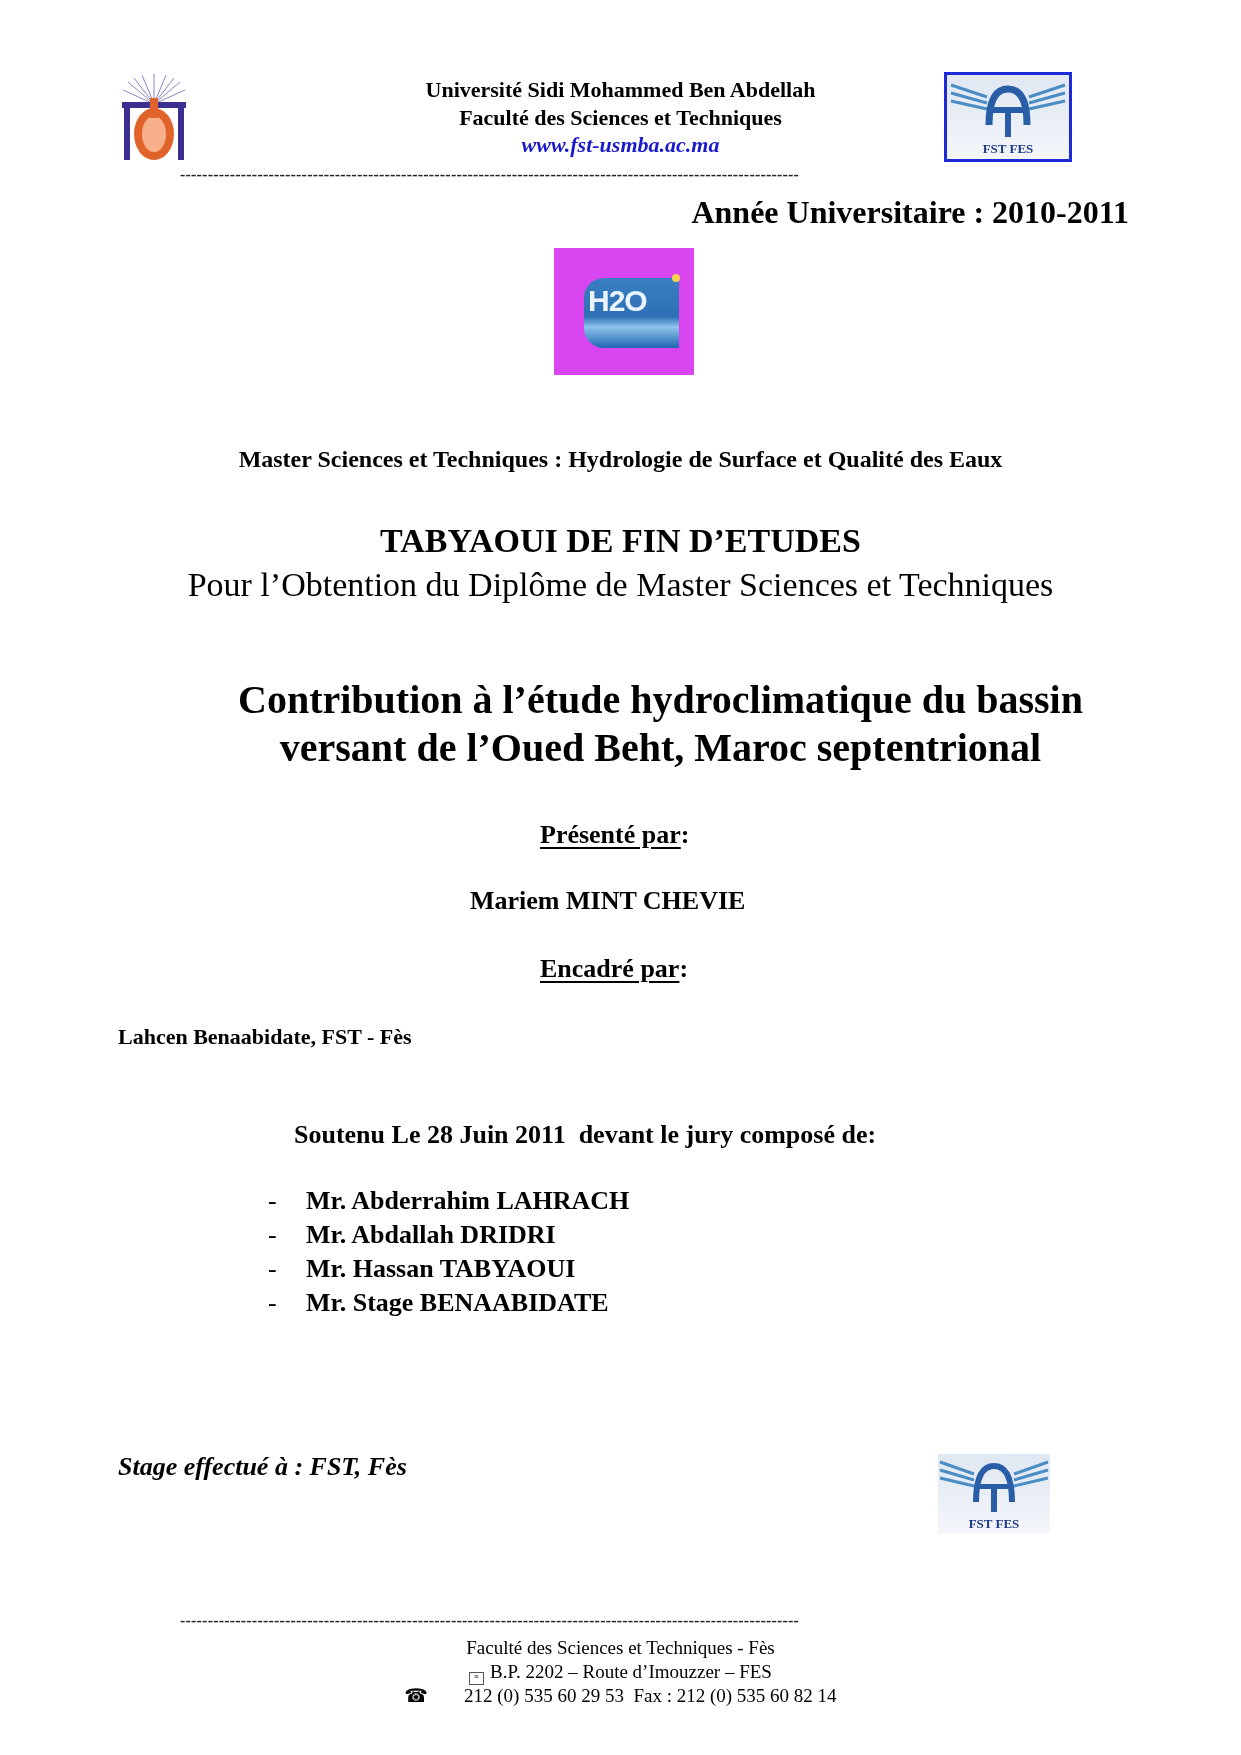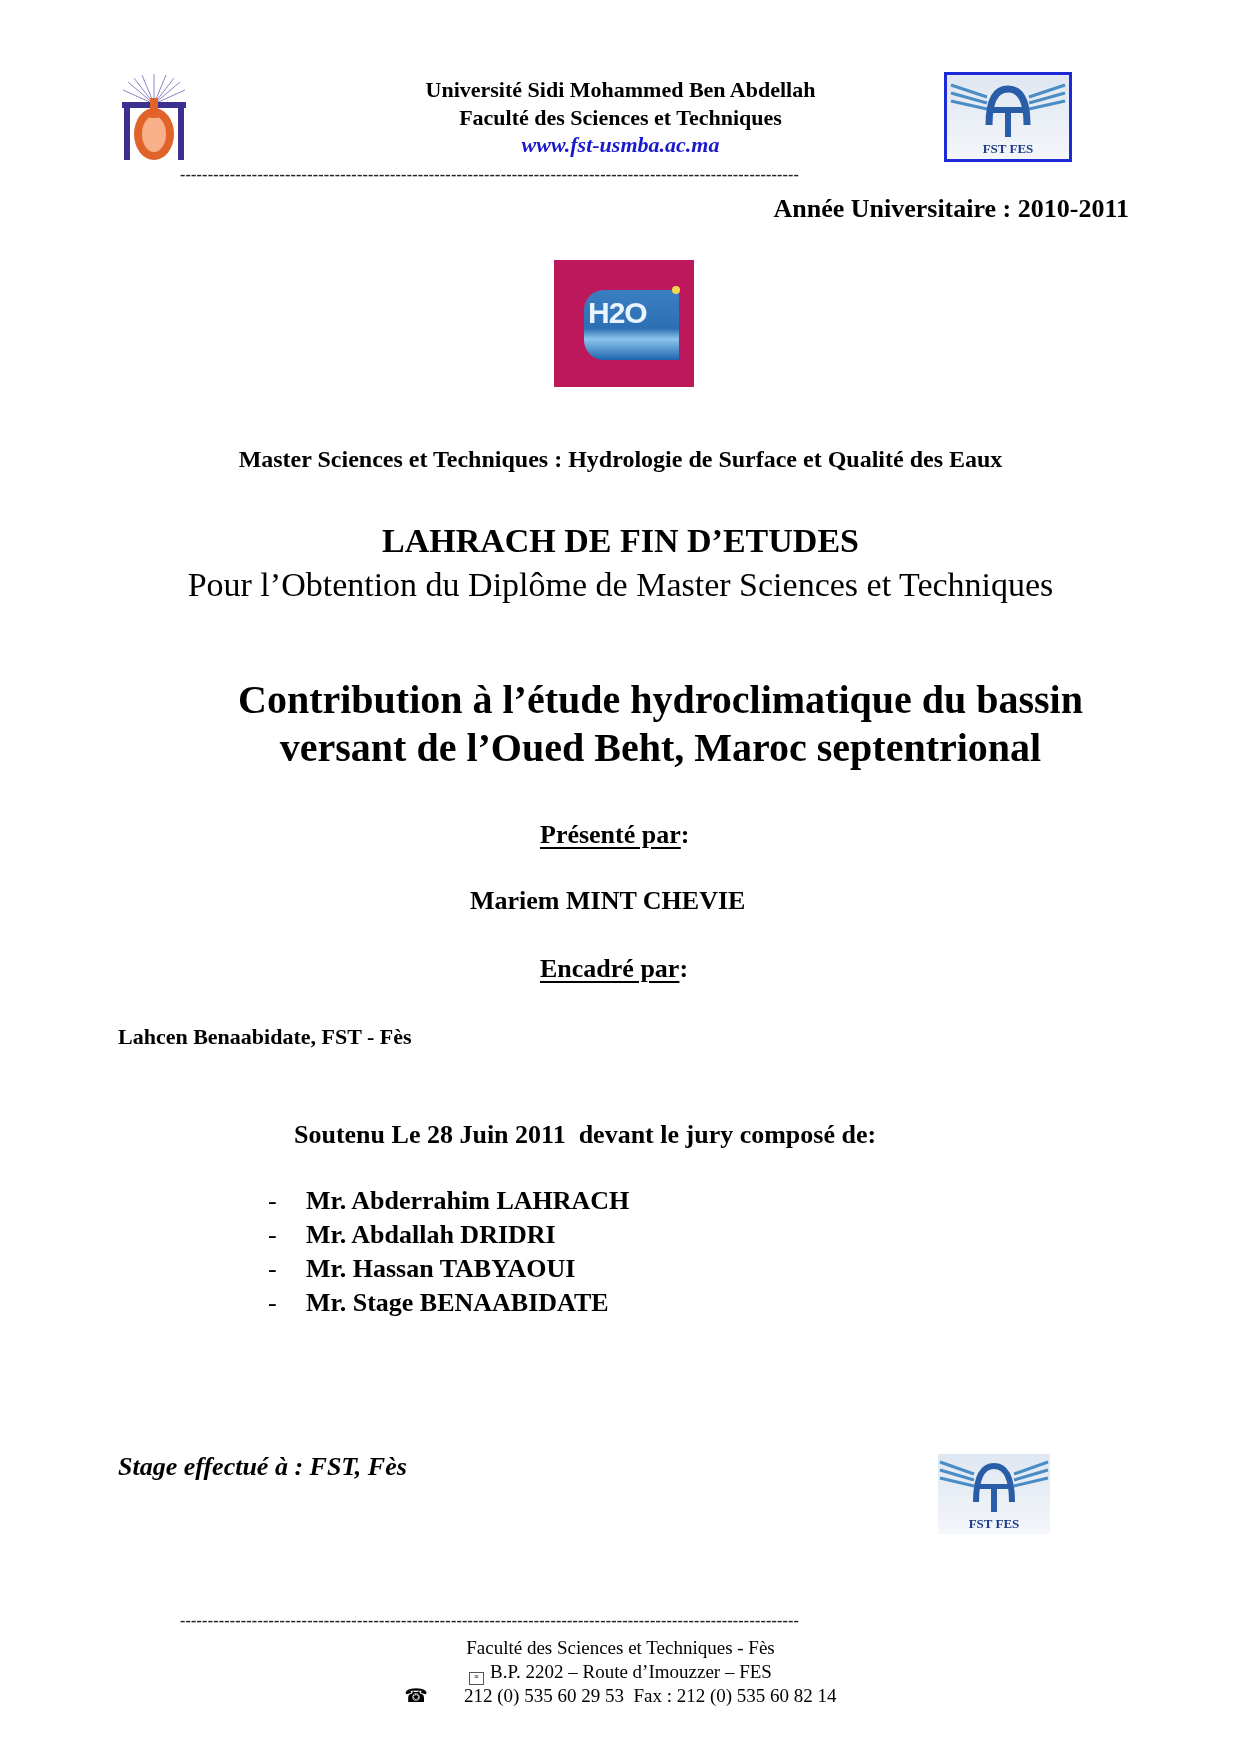--- a/index.html
+++ b/index.html
@@ -8,21 +8,21 @@
   .abs { position:absolute; }
   .center { left:0; width:1241px; text-align:center; }
   .b { font-weight:bold; }
   .hdr { font-size:22px; font-weight:bold; line-height:28px; }
   .link { color:#1a1acc; font-style:italic; font-weight:bold; font-size:22px; }
   .dashes { font-size:16px; letter-spacing:0.2px; white-space:nowrap; overflow:hidden; font-weight:bold; color:#222; }
   .logo-left { left:118px; top:74px; width:72px; height:92px; }
   .logo-fst { left:944px; top:72px; width:128px; height:90px; border:3px solid #1c2bd6; background:linear-gradient(180deg,#dfe7f2,#f4f6fa); box-sizing:border-box; overflow:hidden; }
   .logo-fst2 { left:938px; top:1454px; width:112px; height:80px; background:linear-gradient(180deg,#dfe7f2,#f4f6fa); overflow:hidden; }
   .fst-label { position:absolute; bottom:2px; left:0; width:100%; text-align:center; font-weight:bold; font-size:13px; color:#1d3a8a; font-family:"Liberation Serif", serif; }
-  .h2o { left:554px; top:260px; width:140px; height:127px; background:#be185d; overflow:hidden; }
+  .h2o { left:554px; top:248px; width:140px; height:127px; background:#d946ef; overflow:hidden; }
   .h2o-inner { position:absolute; left:30px; top:30px; width:95px; height:70px; background:linear-gradient(180deg,#3a7fc2 0%,#2d6fb4 55%,#8cc4ec 70%,#1f66b0 100%); border-radius:20px 0 0 20px; }
   .h2o-text { position:absolute; left:34px; top:36px; font-family:"Liberation Sans", sans-serif; font-weight:bold; font-size:30px; color:#eaf4ff; letter-spacing:-1px; }
   .u { text-decoration:underline; text-decoration-thickness:2px; text-underline-offset:4px; }
   .jury-row { position:absolute; left:268px; font-size:26px; font-weight:bold; white-space:nowrap; }
   .jury-row .dash { display:inline-block; width:38px; font-weight:normal; }
   .footer { font-size:19px; line-height:24px; }
 </style>
 </head>
 <body>
 
@@ -54,31 +54,31 @@
     </g>
     <path d="M42 50 Q42 14 61 14 Q80 14 80 50" stroke="#2a5da8" stroke-width="7" fill="none"></path>
     <rect x="44" y="32" width="34" height="6" fill="#2a5da8"></rect>
     <rect x="58" y="32" width="6" height="30" fill="#2a5da8"></rect>
   </svg>
   <div class="fst-label">FST FES</div>
 </div>
 
 <div class="abs dashes" style="left:180px; top:166px; width:890px;">----------------------------------------------------------------------------------------------------------------</div>
 
-<div class="abs b" style="right:112px; top:194px; font-size:26px;margin-left:42px;">Année Universitaire : 2010-2011</div>
+<div class="abs b" style="right:112px; top:194px; font-size:32px;margin-left:42px;">Année Universitaire : 2010-2011</div>
 
 <div class="abs h2o">
   <div class="h2o-inner"></div>
   <div class="h2o-text">H2O</div>
   <div style="position:absolute;left:118px;top:26px;width:8px;height:8px;border-radius:50%;background:#f7d54a;"></div>
 </div>
 
 <div class="abs center b" style="top:446px; font-size:24px;">Master Sciences et Techniques : Hydrologie de Surface et Qualité des Eaux</div>
 
-<div class="abs center b" style="top:522px; font-size:34px;">LAHRACH DE FIN D’ETUDES</div>
+<div class="abs center b" style="top:522px; font-size:34px;">TABYAOUI DE FIN D’ETUDES</div>
 <div class="abs center" style="top:566px; font-size:34px;">Pour l’Obtention du Diplôme de Master Sciences et Techniques</div>
 
 <div class="abs b" style="left:40px; width:1241px; text-align:center; top:676px; font-size:40px; line-height:48px;">
   <div>Contribution à l’étude hydroclimatique du bassin</div>
   <div>versant de l’Oued Beht, Maroc septentrional</div>
 </div>
 
 <div class="abs b" style="left:540px; top:820px; font-size:26px;">
   <span class="u">Présenté par</span><span>:</span>
 </div>

